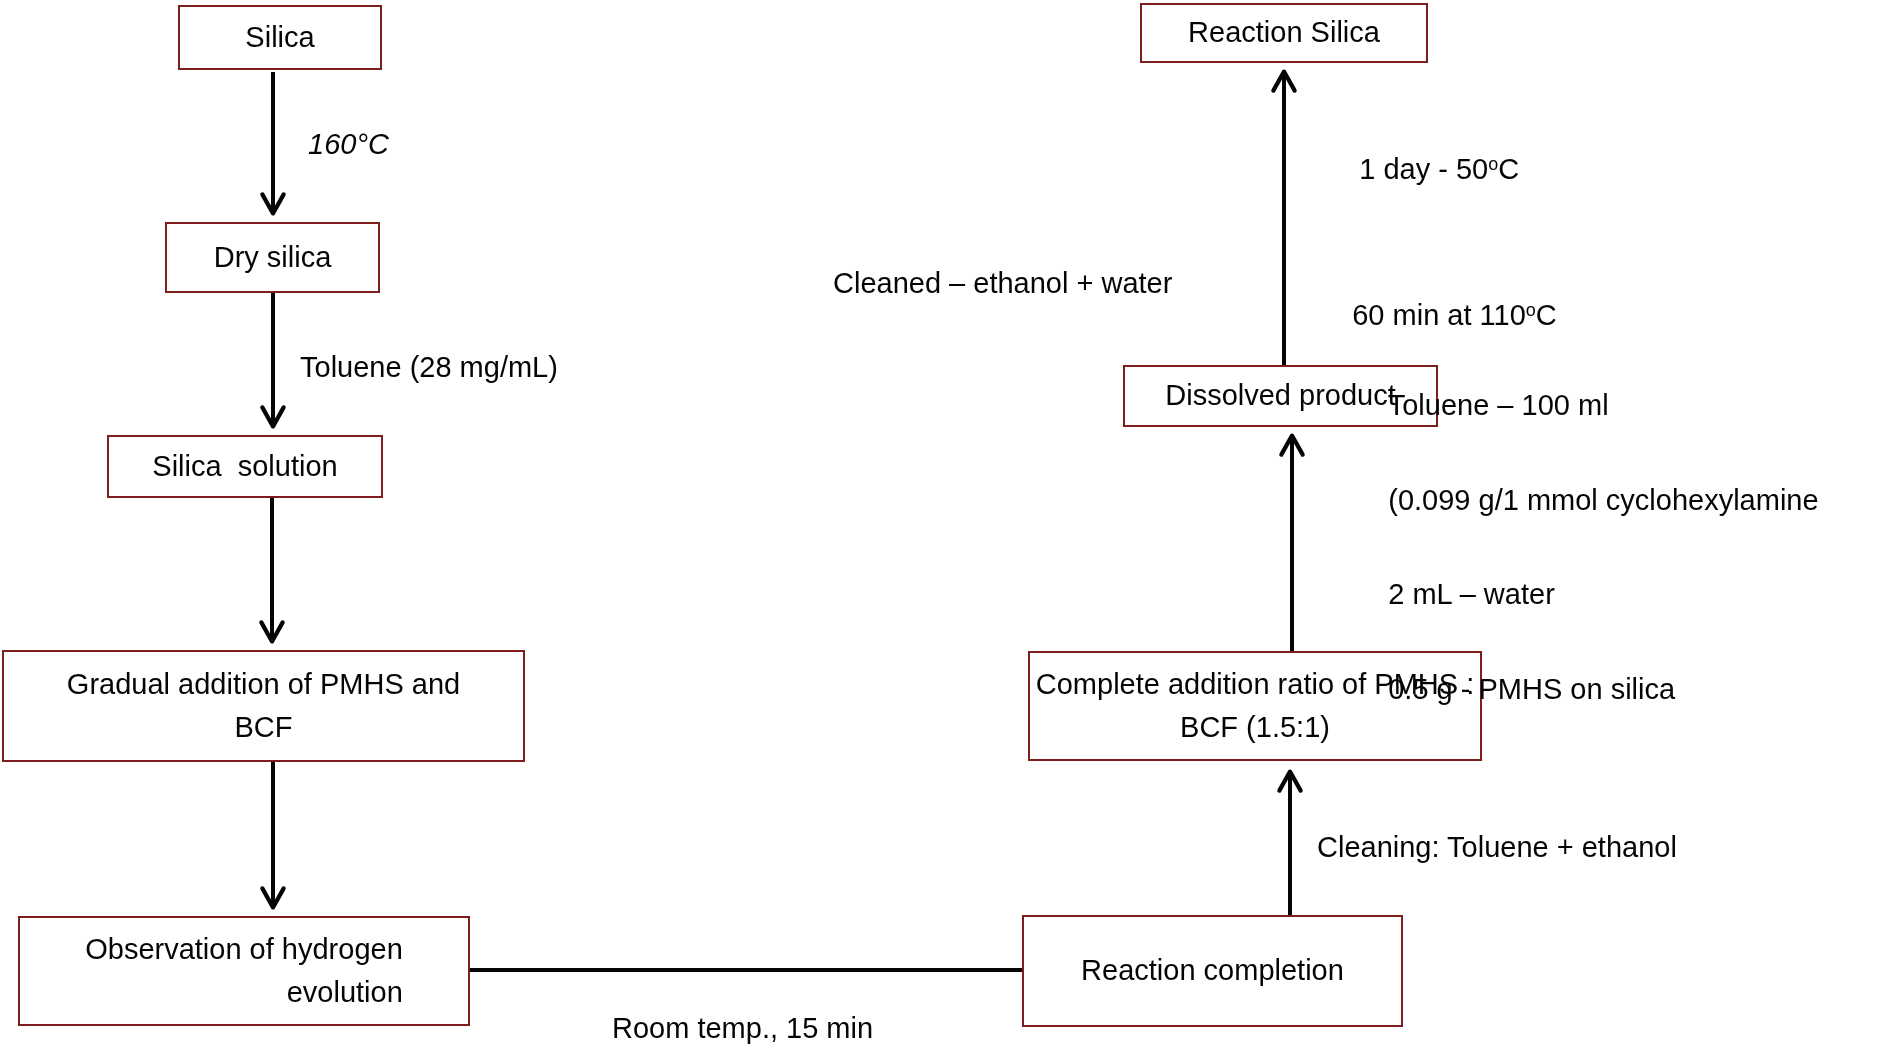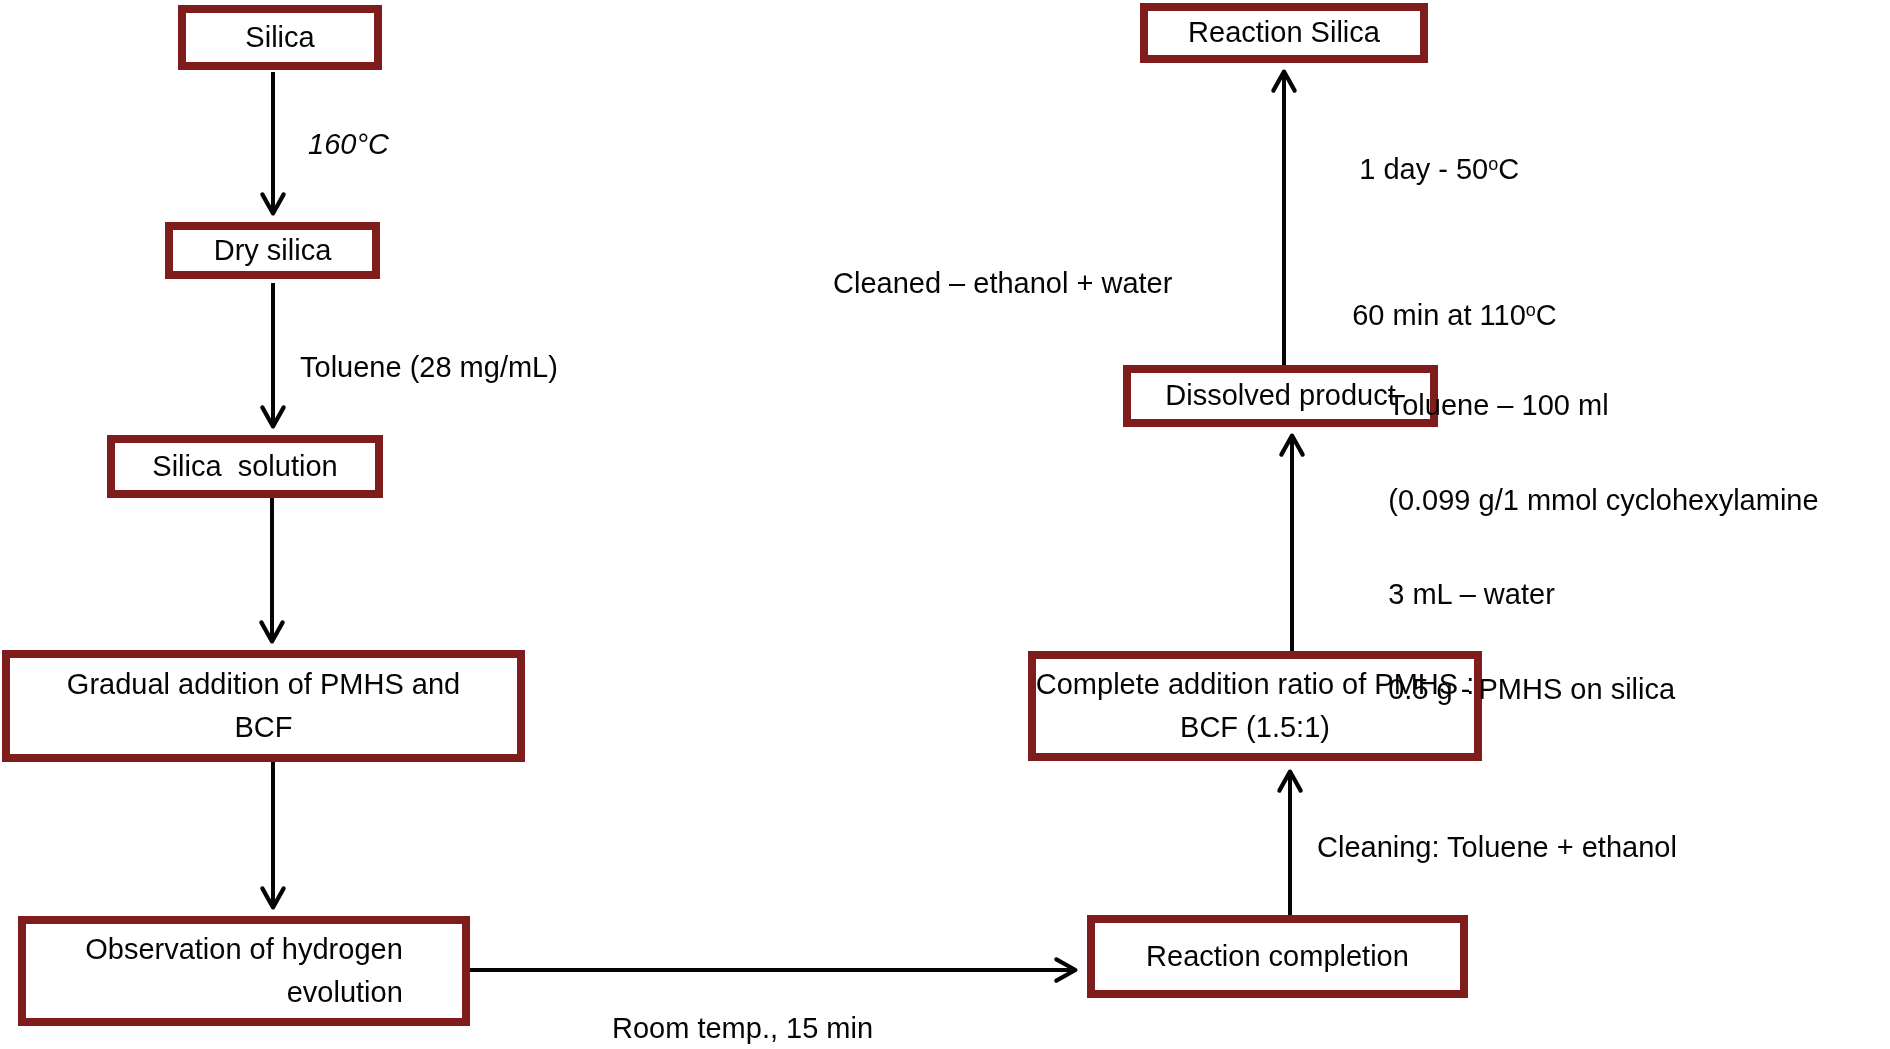--- a/index.html
+++ b/index.html
@@ -18,21 +18,21 @@
   }
   .arrow-layer {
     position: absolute;
     left: 0; top: 0;
     width: 1890px;
     height: 1049px;
   }
   .node {
     position: absolute;
     box-sizing: border-box;
-    border: 8px solid #7f1d1d;
+    border: 2px solid #7f1d1d;
     background: #ffffff;
     display: flex;
     align-items: center;
     justify-content: center;
     text-align: center;
     font-size: 29px;
     line-height: 1.5;
     white-space: pre;
   }
   .lbl {
@@ -42,25 +42,25 @@
     white-space: pre;
     transform: translateY(-50%);
   }
   .lbl sup {
     font-size: 0.62em;
     vertical-align: 0.5em;
     line-height: 0;
   }
   
   #node-silica              { left: 178px;  top: 5px;    width: 204px; height: 65px;  }
-  #node-dry-silica          { left: 165px;  top: 222px;  width: 215px; height: 57px;  }
+  #node-dry-silica          { left: 165px;  top: 222px;  width: 215px; height: 71px;  }
   #node-silica-solution     { left: 107px;  top: 435px;  width: 276px; height: 63px;  }
   #node-gradual-addition    { left: 2px;    top: 650px;  width: 523px; height: 112px; }
   #node-observation         { left: 18px;   top: 916px;  width: 452px; height: 110px; text-align: right; }
-  #node-reaction-completion { left: 1087px; top: 915px;  width: 381px; height: 83px; }
+  #node-reaction-completion { left: 1022px; top: 915px;  width: 381px; height: 112px; }
   #node-complete-addition   { left: 1028px; top: 651px;  width: 454px; height: 110px; }
   #node-dissolved-product   { left: 1123px; top: 365px;  width: 315px; height: 62px;  }
   #node-modified-silica     { left: 1140px; top: 3px;    width: 288px; height: 60px;  }
   
   #lbl-160c      { left: 308px;  top: 144px; font-style: italic;  }
   #lbl-toluene25 { left: 300px;  top: 367px;  }
   #lbl-roomtemp  { left: 612px;  top: 1028px; }
   #lbl-cleaning  { left: 1317px; top: 847px;  }
   #lbl-reagents  { left: 1356px; top: 548px;  line-height: 1.63; }
   #lbl-60min     { left: 1320px; top: 315px;  }
@@ -102,21 +102,21 @@
   <div class="node" id="node-modified-silica">Reaction Silica</div>
 
   <div class="lbl" id="lbl-160c">160°C</div>
   <div class="lbl" id="lbl-toluene25">Toluene (28 mg/mL)</div>
   <div class="lbl" id="lbl-roomtemp">Room temp., 15 min</div>
   <div class="lbl" id="lbl-cleaning">Cleaning: Toluene + ethanol</div>
 
   <div class="lbl" id="lbl-reagents">
     <span>Toluene – 100 ml</span><br>
     <span>(0.099 g/1 mmol cyclohexylamine</span><br>
-    <span>3 mL – water</span><br>
+    <span>2 mL – water</span><br>
     <span>0.5 g - PMHS on silica</span>
   </div>
 
   <div class="lbl" id="lbl-60min">
     <span>60 min at 110</span><sup>o</sup><span>C</span>
   </div>
 
   <div class="lbl" id="lbl-cleaned">Cleaned – ethanol + water</div>
 
   <div class="lbl" id="lbl-1day">

